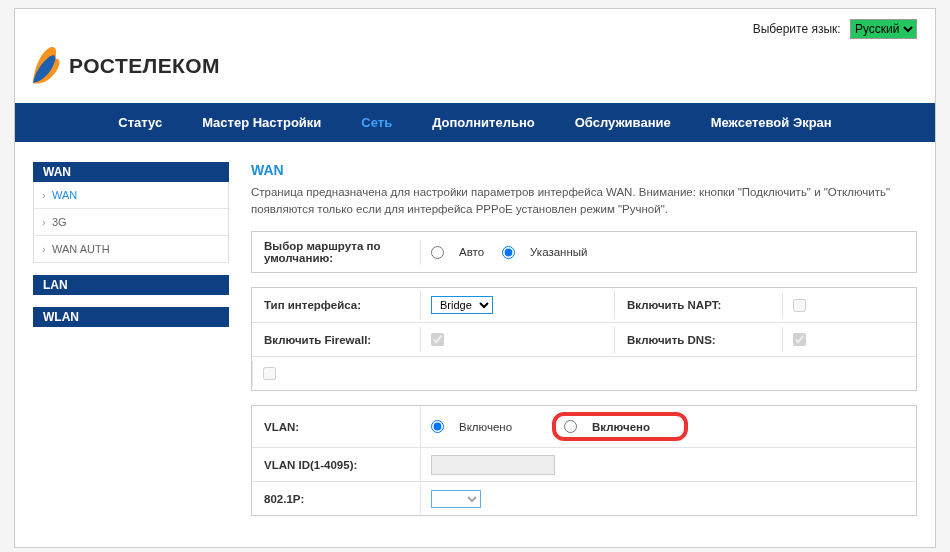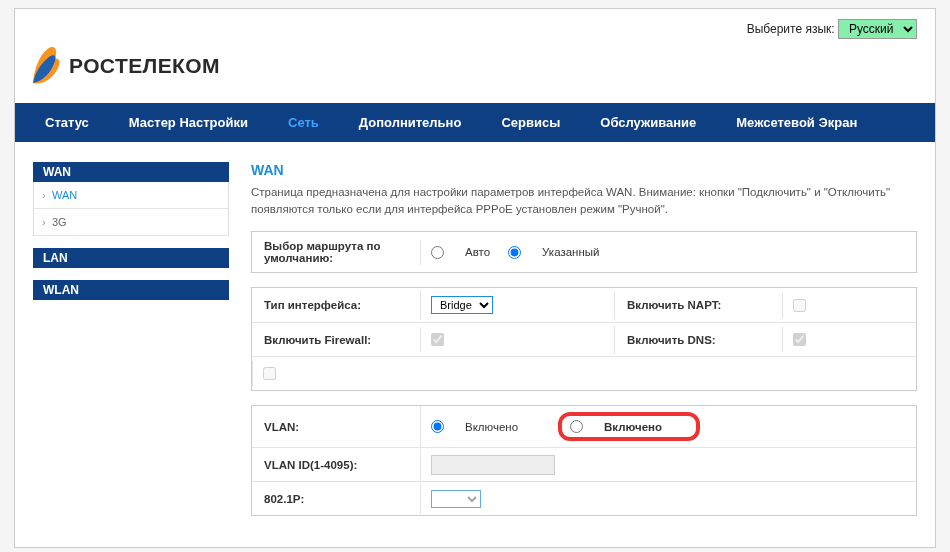--- a/index.html
+++ b/index.html
@@ -20,42 +20,44 @@
     position: relative;
   }
   .lang-bar {
     text-align: right;
     padding: 10px 18px 4px 0;
     font-size: 12px;
     color: #222;
   }
   .lang-bar select {
     font-size: 12px;
+    margin-left: 6px;
     border: 1px solid #999;
-    padding: 1px 6px;
-    background: #86efac;
+    padding: 1px 0;
+    background: #22c55e;
   }
   .header {
     display: flex;
     align-items: flex-start;
     padding: 0 20px 14px 12px;
   }
   .logo-wrap { display: flex; align-items: center; gap: 6px; }
   .logo-icon svg { display: block; }
   .logo-text {
     font-size: 21px;
     font-weight: bold;
     letter-spacing: 0.4px;
     color: #2a2a2a;
     font-family: Arial, sans-serif;
   }
   .nav {
     background: #0f3f83;
     display: flex;
     padding: 0 10px;
+    justify-content: center;
   }
   .nav-item {
     color: #fff;
     font-weight: bold;
     font-size: 13px;
     padding: 12px 20px;
     cursor: pointer;
   }
   .nav-item.active { color: #3ea3ff; }
   .content { display: flex; padding: 20px 18px 0 18px; gap: 22px; }
@@ -122,21 +124,21 @@
   .cell-control {
     padding: 6px 10px;
     font-size: 11.5px;
     display: flex;
     align-items: center;
     gap: 6px;
     flex: 1;
   }
   .cell-control.fixed { flex: 0 0 194px; align-items: flex-end; }
   .cell-control.left-border { border-left: 1px solid #e3e3e3; }
-  .radio-wrap { display: inline-flex; align-items: center; gap: 21px; margin-right: 12px; }
+  .radio-wrap { display: inline-flex; align-items: center; gap: 15px; margin-right: 12px; }
   .radio-wrap input { margin: 0; }
   .sel {
     border: 1px solid #1b8ee0;
     font-size: 11px;
     padding: 1px 4px;
     background: #fff;
     min-width: 60px;
   }
   .txt-in {
     border: 1px solid #ccc;
@@ -176,31 +178,31 @@
       </span>
       <span class="logo-text">РОСТЕЛЕКОМ</span>
     </div>
   </div>
 
   <div class="nav">
     <div class="nav-item">Статус</div>
     <div class="nav-item">Мастер Настройки</div>
     <div class="nav-item active">Сеть</div>
     <div class="nav-item">Дополнительно</div>
-    <div class="nav-item">Сервисы</div>
     <div class="nav-item">Обслуживание</div>
     <div class="nav-item">Межсетевой Экран</div>
   </div>
 
   <div class="content">
     <div class="sidebar">
       <div class="side-section-title">WAN</div>
       <div class="side-links">
         <span class="side-link active">WAN</span>
         <span class="side-link">3G</span>
+        <span class="side-link">WAN AUTH</span>
       </div>
       <div class="side-section-title">LAN</div>
       <div class="side-section-title">WLAN</div>
     </div>
 
     <div class="main">
       <div class="page-title">WAN</div>
       <div class="page-desc">Страница предназначена для настройки параметров интерфейса WAN. Внимание: кнопки "Подключить" и "Отключить" появляются только если для интерфейса PPPoE установлен режим "Ручной".</div>
 
       <div class="panel">

